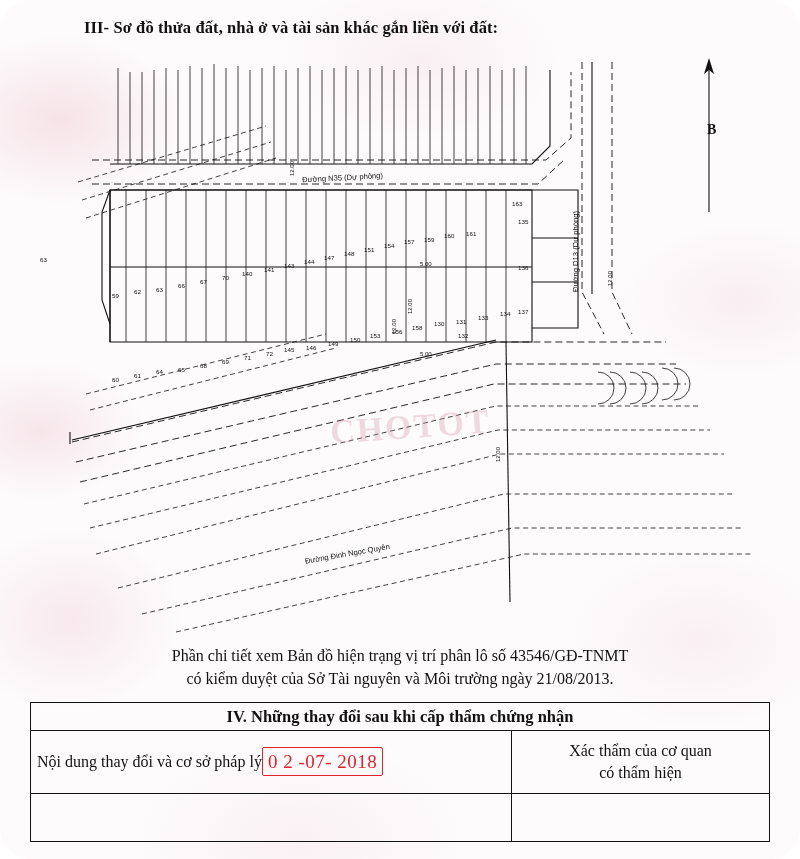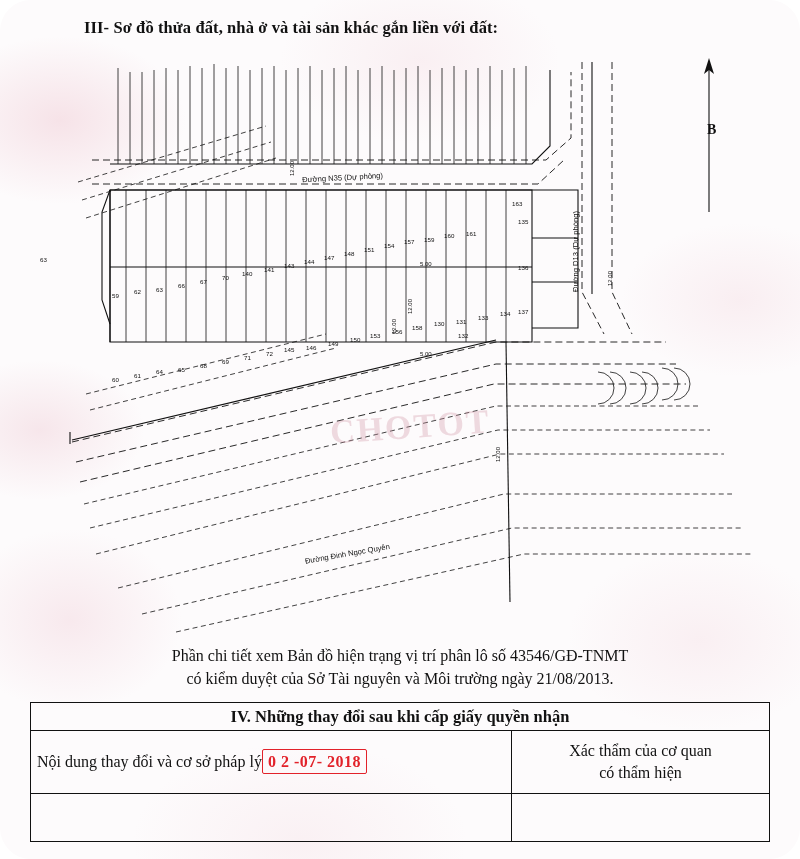--- a/index.html
+++ b/index.html
@@ -114,22 +114,22 @@
     text-align: center;
     line-height: 1.35;
   }
   .tbl-row-empty {
     height: 47px;
     display: flex;
   }
   .tbl-row-empty .tbl-col-left { border-right: 1.5px solid #111; }
   .stamp-date {
     color: #e2222a;
-    font-weight: bold;
-    font-size: 16px;
+    font-weight: normal;
+    font-size: 19px;
     letter-spacing: 0.5px;
     margin-left: 6px;
     position: relative;
     display: inline-block;
   }
   .stamp-date::after {
     content: "";
     position: absolute;
     left: -6px;
     right: -6px;
@@ -397,21 +397,21 @@
   <div class="compass-label">B</div>
 
   <div class="watermark">CHOTOT</div>
 
   <div class="note">
     <div>Phần chi tiết xem Bản đồ hiện trạng vị trí phân lô số 43546/GĐ-TNMT</div>
     <div>có kiểm duyệt của Sở Tài nguyên và Môi trường ngày 21/08/2013.</div>
   </div>
 
   <div class="table-wrap">
-    <div class="tbl-row-head">IV. Những thay đổi sau khi cấp giấy quyền nhận</div>
+    <div class="tbl-row-head">IV. Những thay đổi sau khi cấp thẩm chứng nhận</div>
     <div class="tbl-row-sub">
       <div class="tbl-col-left">
         <span>Nội dung thay đổi và cơ sở pháp lý</span>
         <span class="stamp-date">0 2 -07- 2018</span>
       </div>
       <div class="tbl-col-right">
         <div>
           <div>Xác thẩm của cơ quan</div>
           <div>có thẩm hiện</div>
         </div>

